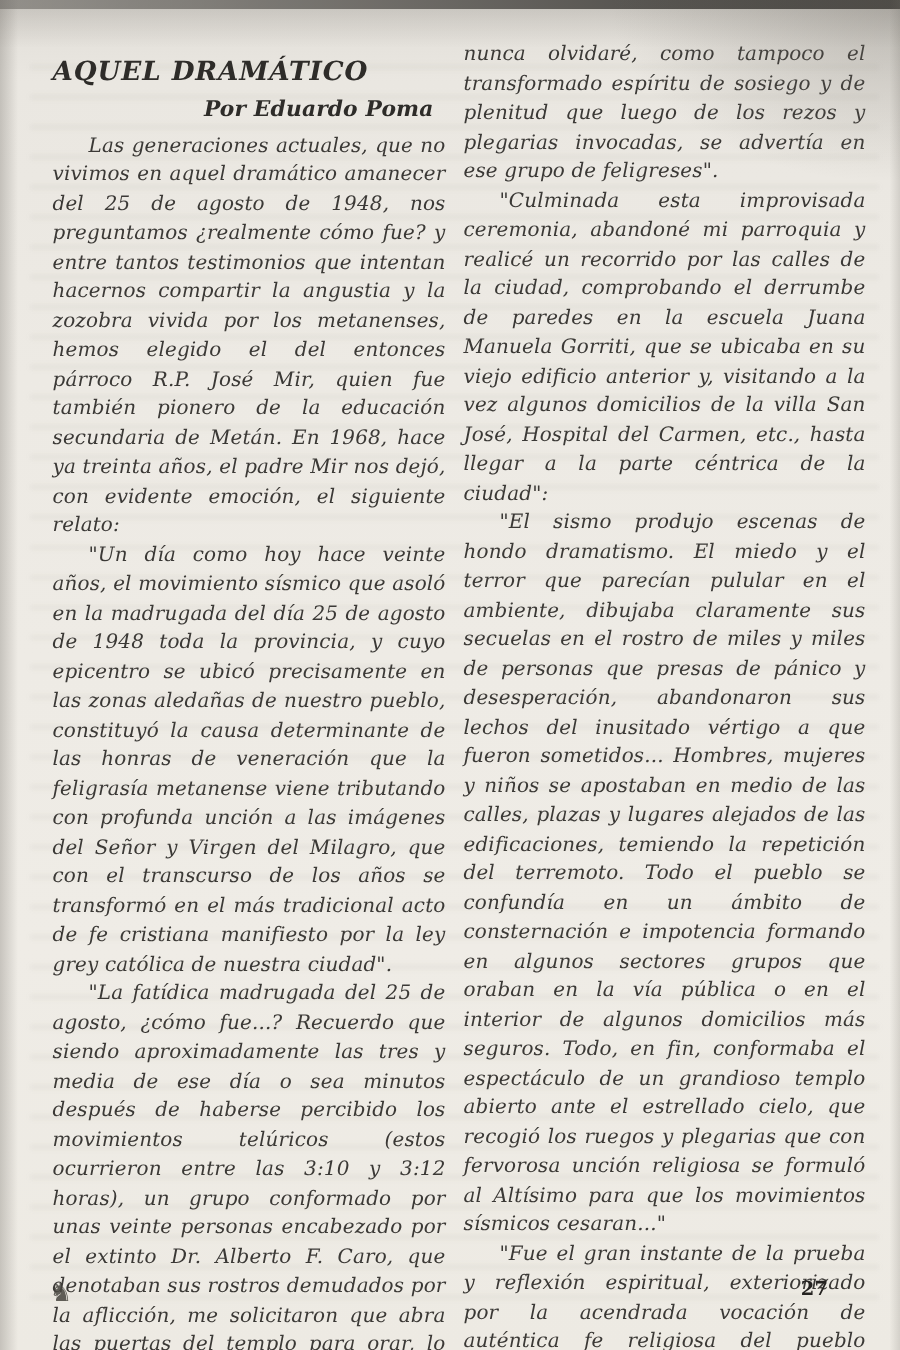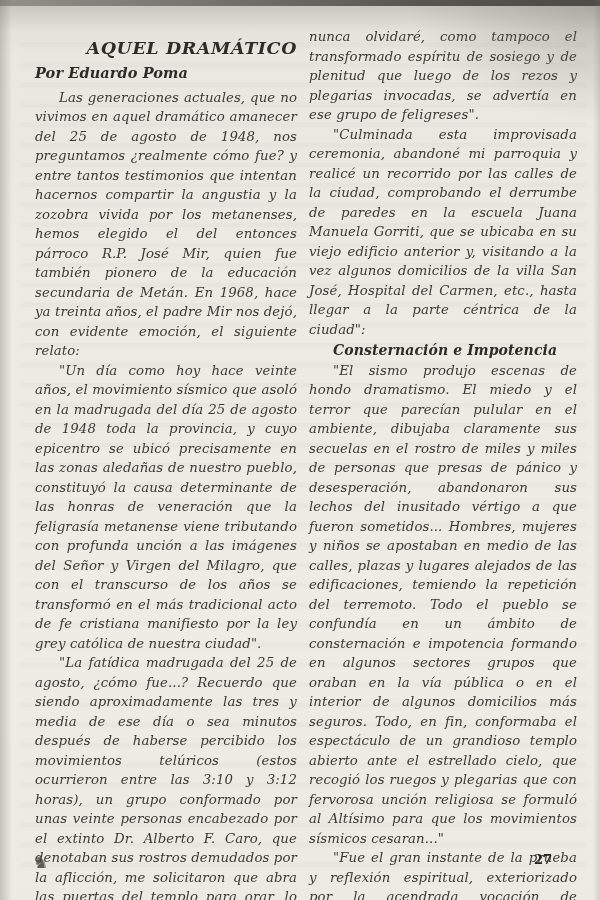--- a/index.html
+++ b/index.html
@@ -55,29 +55,29 @@
     text-align: justify;
     font-style: italic;
     font-size: 13.3px;
     line-height: 19.5px;
     letter-spacing: 0.1px;
   }
   .col-left  { left: 35px;  top: 36px; width: 262px; }
   .col-right { left: 309px; top: 27px; width: 268px; }
   .article-title {
     margin: 0 0 2px 0;
-    text-align: right;
+    text-align: left;
     font-weight: bold;
     font-size: 17.5px;
     line-height: 24px;
     letter-spacing: 0.6px;
     color: #2e2c29;
   }
   .byline {
-    text-align: left;
+    text-align: right;
     font-weight: bold;
     font-size: 14.5px;
     padding-right: 8px;
     margin: 3px 0 5px 0;
     color: #2e2c29;
   }
   p.para {
     margin: 0;
     text-indent: 24px;
   }
@@ -121,21 +121,20 @@
     </h1>
     <div class="byline">Por Eduardo Poma</div>
     <p class="para">Las generaciones actuales, que no vivimos en aquel dramático amanecer del 25 de agosto de 1948, nos preguntamos ¿realmente cómo fue? y entre tantos testimonios que intentan hacernos compartir la angustia y la zozobra vivida por los metanenses, hemos elegido el del entonces párroco R.P. José Mir, quien fue también pionero de la educación secundaria de Metán. En 1968, hace ya treinta años, el padre Mir nos dejó, con evidente emoción, el siguiente relato:</p>
     <p class="para">"Un día como hoy hace veinte años, el movimiento sísmico que asoló en la madrugada del día 25 de agosto de 1948 toda la provincia, y cuyo epicentro se ubicó precisamente en las zonas aledañas de nuestro pueblo, constituyó la causa determinante de las honras de veneración que la feligrasía metanense viene tributando con profunda unción a las imágenes del Señor y Virgen del Milagro, que con el transcurso de los años se transformó en el más tradicional acto de fe cristiana manifiesto por la ley grey católica de nuestra ciudad".</p>
     <p class="para">"La fatídica madrugada del 25 de agosto, ¿cómo fue...? Recuerdo que siendo aproximadamente las tres y media de ese día o sea minutos después de haberse percibido los movimientos telúricos (estos ocurrieron entre las 3:10 y 3:12 horas), un grupo conformado por unas veinte personas encabezado por el extinto Dr. Alberto F. Caro, que denotaban sus rostros demudados por la aflicción, me solicitaron que abra las puertas del templo para orar, lo que así se hizo de inmediato. Resulta imposible narrar con toda fidelidad el vibrante y emotivo momento que protagonizó ese núcleo de gente en el interior del templo. De rodillas ante las imágenes, trémulos de fervor, componían un compacto racimo de fe, que</p>
   </div>
 
   <div class="col col-right">
     <p class="para" style="text-indent:0;">nunca olvidaré, como tampoco el transformado espíritu de sosiego y de plenitud que luego de los rezos y plegarias invocadas, se advertía en ese grupo de feligreses".</p>
     <p class="para">"Culminada esta improvisada ceremonia, abandoné mi parroquia y realicé un recorrido por las calles de la ciudad, comprobando el derrumbe de paredes en la escuela Juana Manuela Gorriti, que se ubicaba en su viejo edificio anterior y, visitando a la vez algunos domicilios de la villa San José, Hospital del Carmen, etc., hasta llegar a la parte céntrica de la ciudad":</p>
-    <h2 class="section-heading">Consternación e Impotencia</h2>
     <p class="para">"El sismo produjo escenas de hondo dramatismo. El miedo y el terror que parecían pulular en el ambiente, dibujaba claramente sus secuelas en el rostro de miles y miles de personas que presas de pánico y desesperación, abandonaron sus lechos del inusitado vértigo a que fueron sometidos... Hombres, mujeres y niños se apostaban en medio de las calles, plazas y lugares alejados de las edificaciones, temiendo la repetición del terremoto. Todo el pueblo se confundía en un ámbito de consternación e impotencia formando en algunos sectores grupos que oraban en la vía pública o en el interior de algunos domicilios más seguros. Todo, en fin, conformaba el espectáculo de un grandioso templo abierto ante el estrellado cielo, que recogió los ruegos y plegarias que con fervorosa unción religiosa se formuló al Altísimo para que los movimientos sísmicos cesaran..."</p>
     <p class="para">"Fue el gran instante de la prueba y reflexión espiritual, exteriorizado por la acendrada vocación de auténtica fe religiosa del pueblo metanense. Ese día 25 no se realizó oficialmente ningún oficio religioso en razón natural ambiente de zozobra y de inquietud que reinaba en toda la población. Recién al</p>
   </div>
 
   <div class="ornament">♞</div>
   <div class="page-number">27</div>
 
   <div class="edge-top"></div>
   <div class="edge-top-fade"></div>
   <div class="corner-tr"></div>

